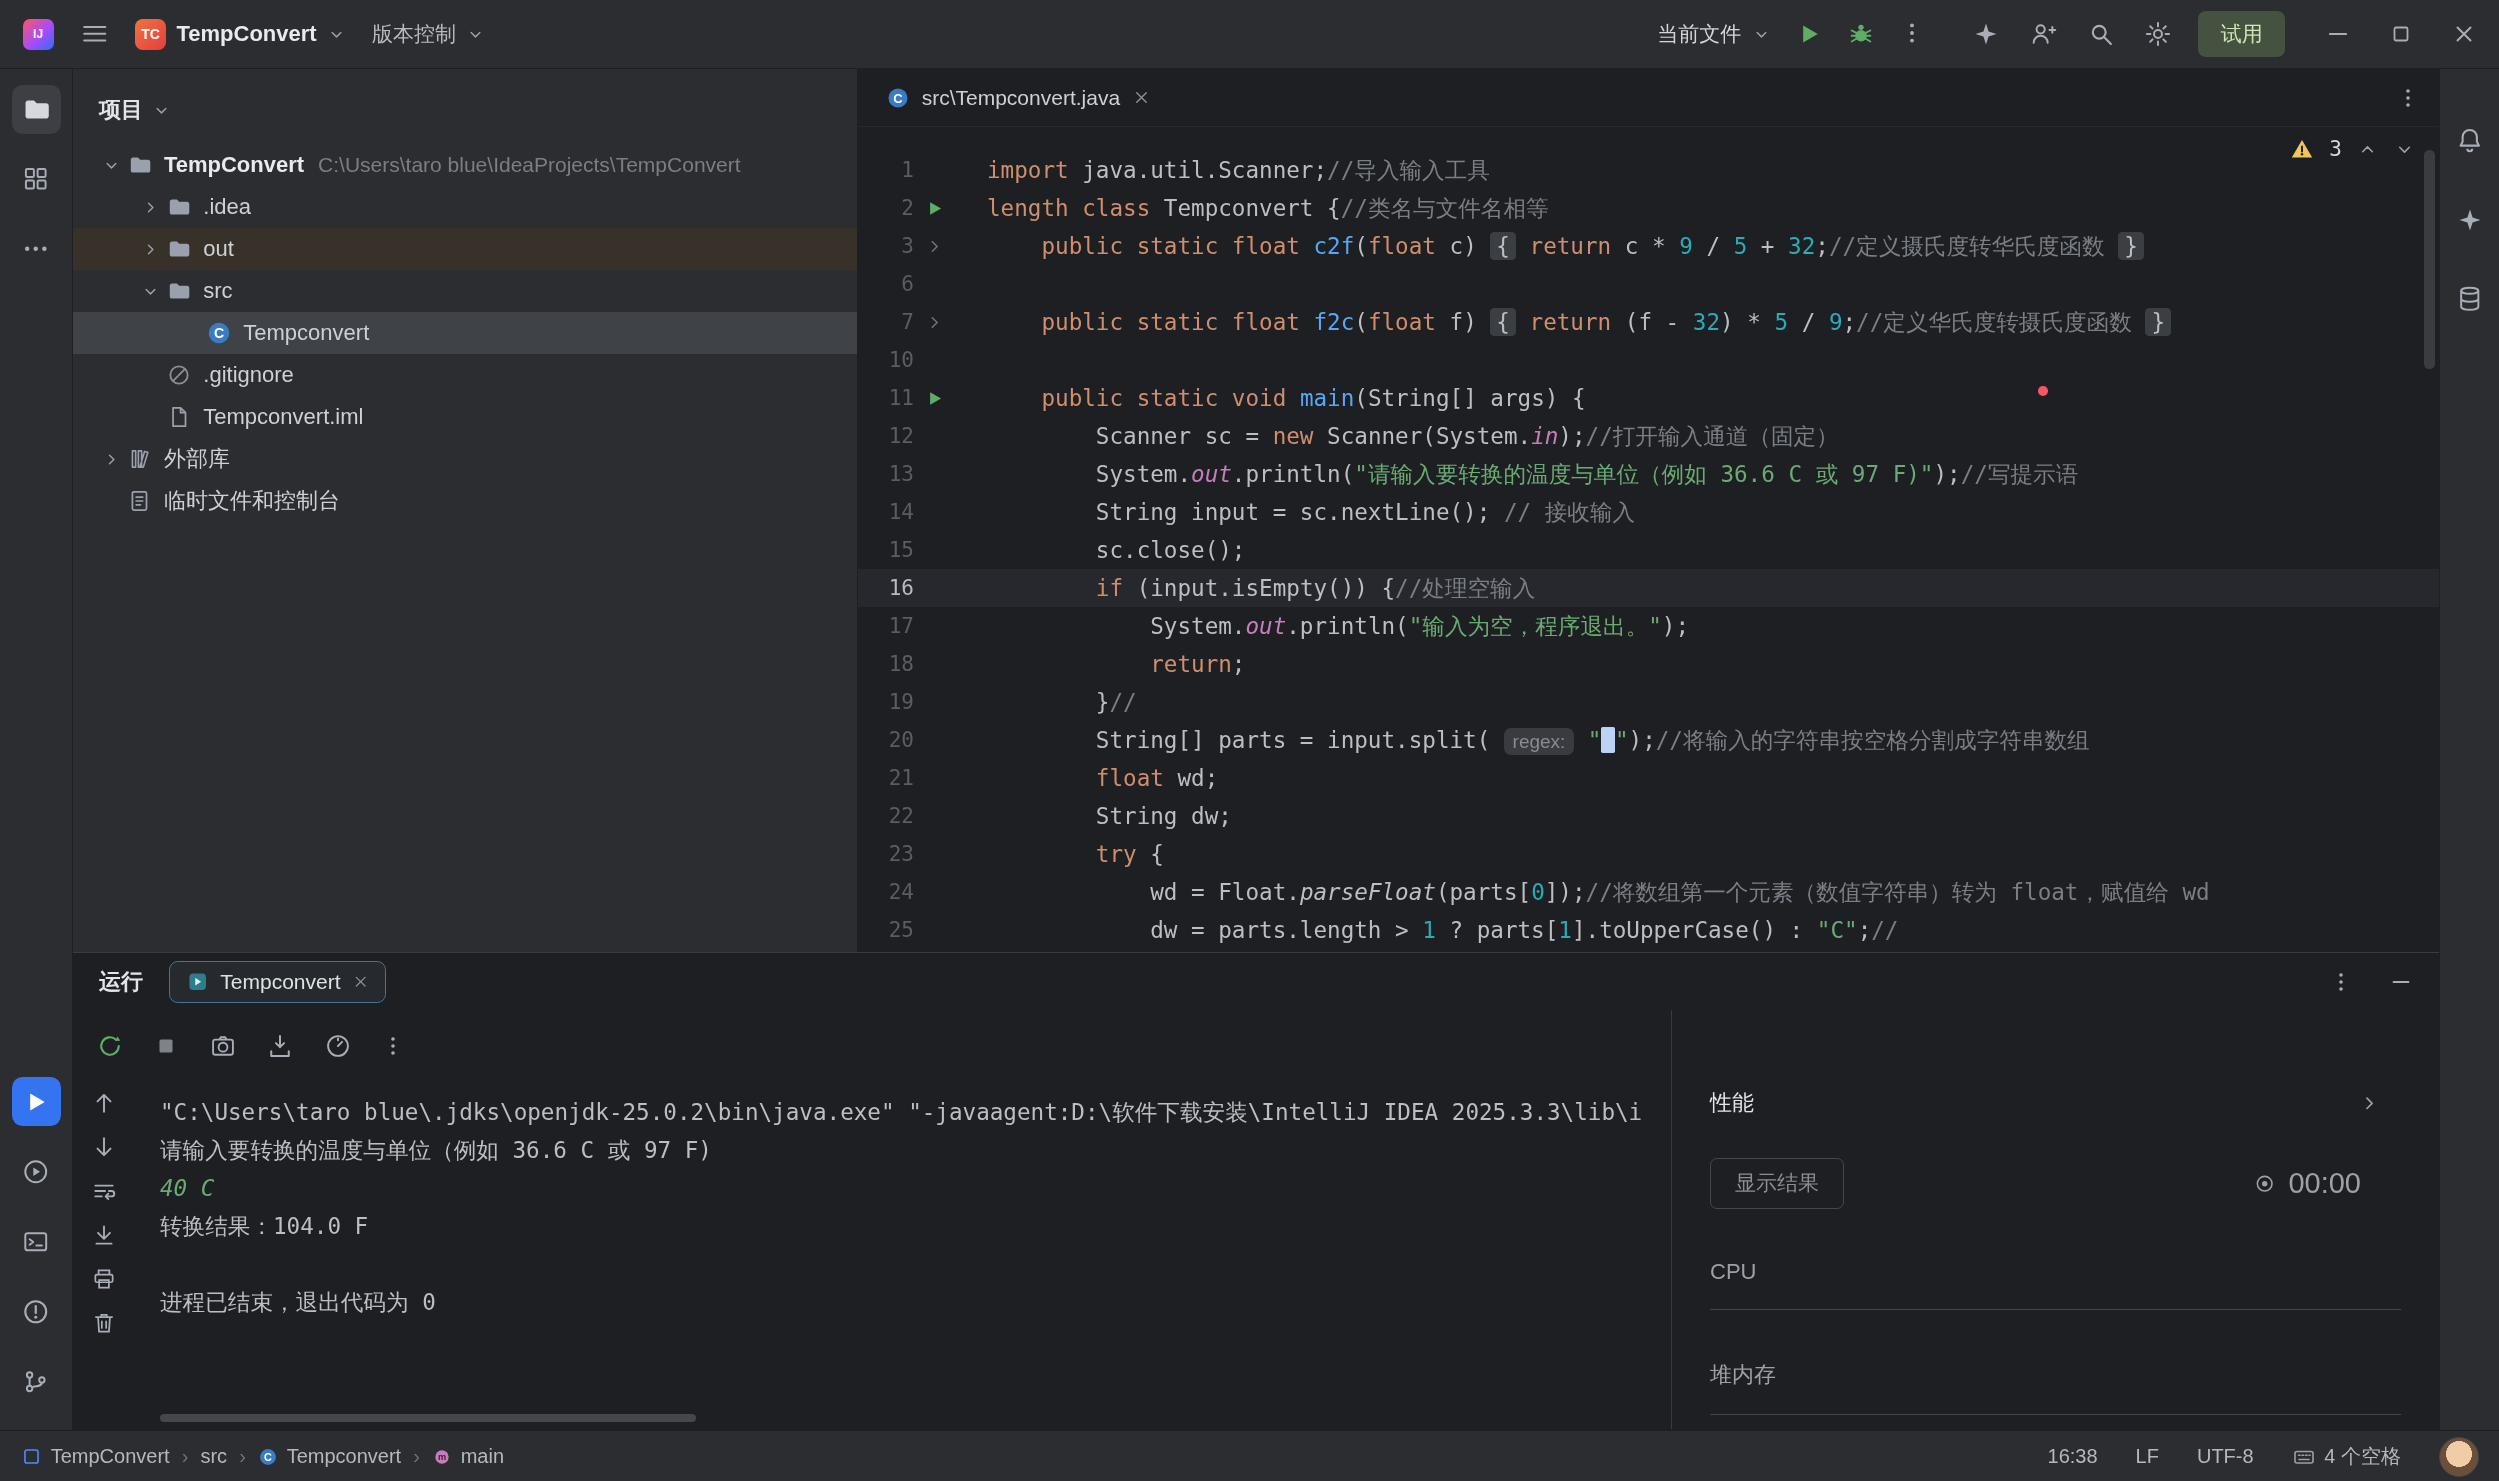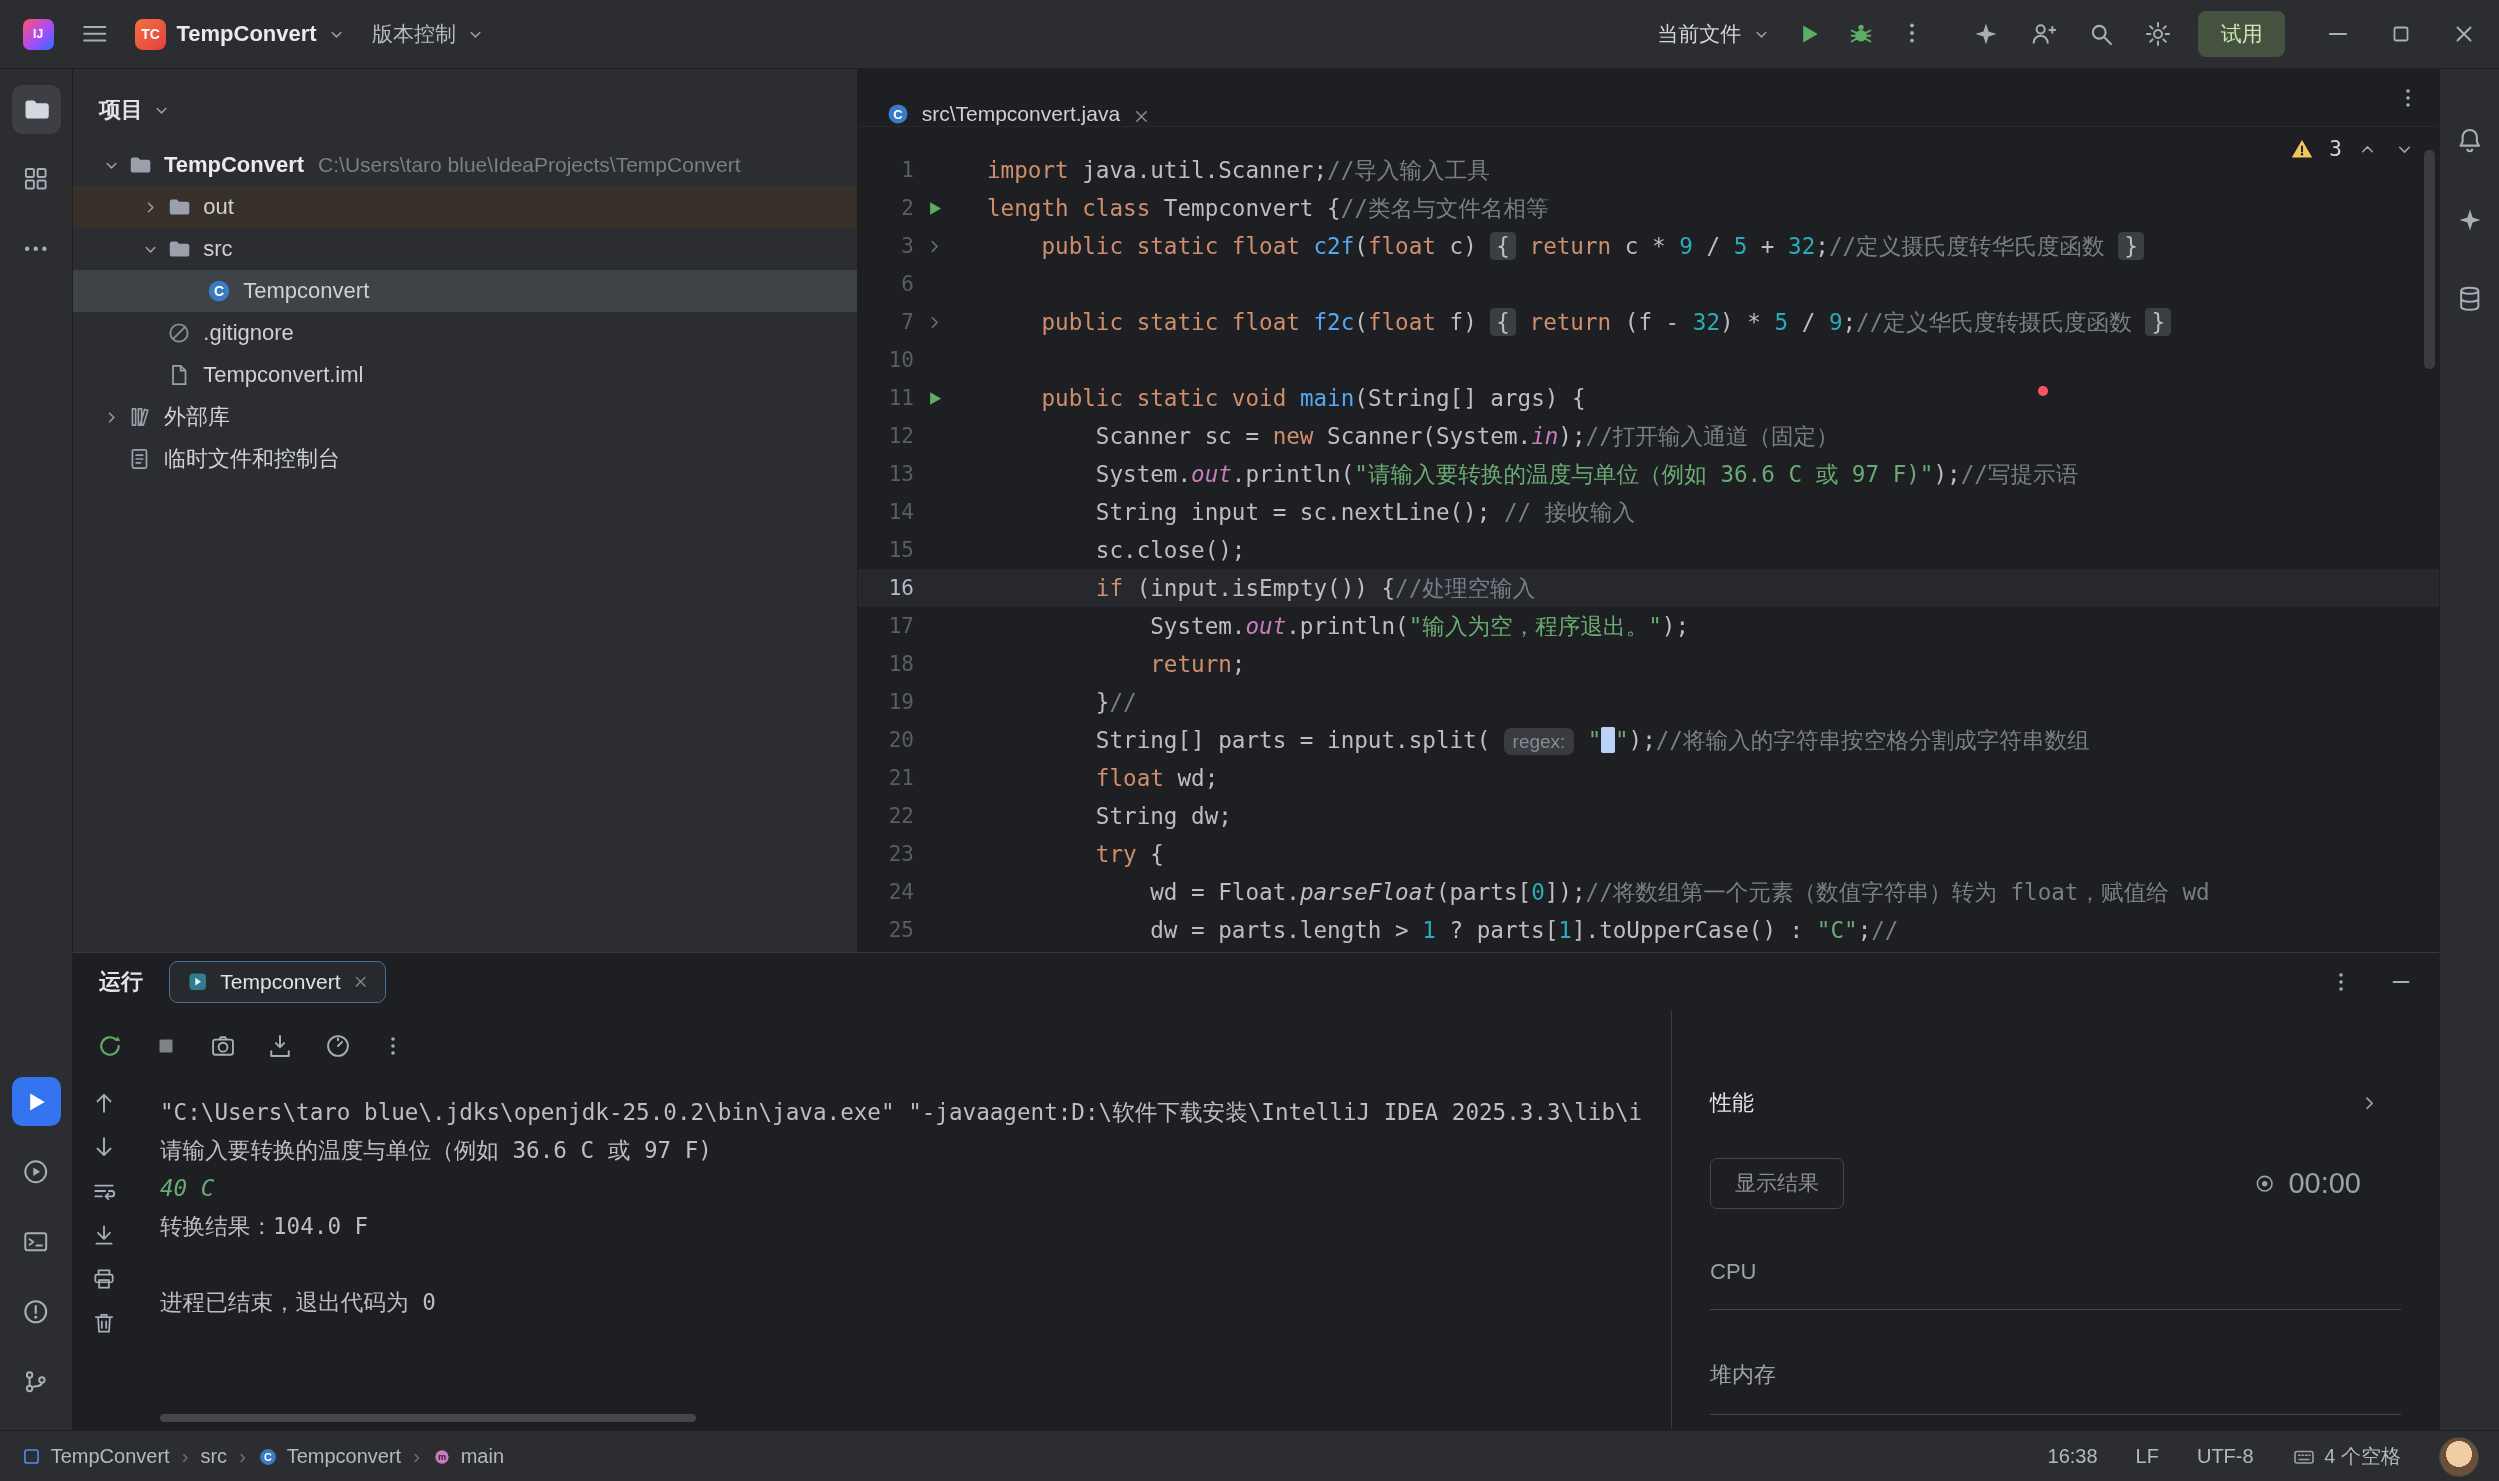--- a/index.html
+++ b/index.html
@@ -43,21 +43,21 @@
 .tchev{width:31px;flex:0 0 31px;display:flex;align-items:center;justify-content:center;color:#9da0a8}
 .tico{margin-right:11.3px}
 .tlabel{font-size:22px;color:#ced0d6}
 .tlabel.b{font-weight:700;color:#e8eaee}
 .thint{margin-left:14px;color:#7a7e85;font-size:21px;overflow:hidden;text-overflow:ellipsis}
 .c-folder{color:#9aa0ac}.c-library{color:#9aa0ac}.c-file{color:#9aa0ac}.c-ignored{color:#8a8e96}.c-scratches{color:#9aa0ac}
 
 
 .editor{flex:1;background:#1e1f22;display:flex;flex-direction:column;min-width:0}
 .tabbar{flex:0 0 57px;display:flex;align-items:center;border-bottom:0.9px solid #27292c;padding:0 19px}
-.etab{display:flex;align-items:flex-end;gap:12px;height:57px;padding:0 8.7px;color:#ced0d6;font-size:21px;cursor:pointer}
+.etab{display:flex;align-items:center;gap:12px;height:57px;padding:0 8.7px;color:#ced0d6;font-size:21px;cursor:pointer}
 .codearea{flex:1;position:relative;overflow:hidden;padding-top:24px;font-family:"DejaVu Sans Mono","Liberation Mono",monospace}
 .crow{display:flex;height:38px;line-height:38px;white-space:pre}
 .crow.caret{background:#26282e}
 .ln{flex:0 0 56px;text-align:right;color:#5a5d63;font-size:21px}
 .crow.caret .ln{color:#b6bac2}
 .gut{flex:0 0 40px;display:flex;align-items:center;justify-content:center}
 .gplay{color:#5fad65}.gfold{color:#6f737a}
 .ctext{padding-left:33px;font-size:22.6px}
 .tk-p{color:#bcbec4}.tk-k{color:#cf8e6d}.tk-c{color:#7a7e85}.tk-s{color:#6aab73}.tk-n{color:#2aacb8}
 .tk-m{color:#56a8f5}.tk-f{color:#c77dbb;font-style:italic}.tk-sm{color:#bcbec4;font-style:italic}
@@ -429,20 +429,31 @@
                 <span class="tchev">
                   <svg class="ic " width="19" height="19" viewBox="0 0 22 22">
                     <use href="#i-chev-d"></use>
                   </svg>
                 </span>
                 <svg class="ic tico c-folder" width="26" height="26" viewBox="0 0 30 30">
                   <use href="#i-folder"></use>
                 </svg>
                 <span class="tlabel b">TempConvert</span>
                 <span class="thint">C:\Users\taro blue\IdeaProjects\TempConvert</span>
+              </div>
+              <div class="trow" style="padding-left: 62px;">
+                <span class="tchev">
+                  <svg class="ic " width="19" height="19" viewBox="0 0 22 22">
+                    <use href="#i-chev-r"></use>
+                  </svg>
+                </span>
+                <svg class="ic tico c-folder" width="26" height="26" viewBox="0 0 30 30">
+                  <use href="#i-folder"></use>
+                </svg>
+                <span class="tlabel">.idea</span>
               </div>
               <div class="trow hov" style="padding-left: 62px;">
                 <span class="tchev">
                   <svg class="ic " width="19" height="19" viewBox="0 0 22 22">
                     <use href="#i-chev-r"></use>
                   </svg>
                 </span>
                 <svg class="ic tico c-folder" width="26" height="26" viewBox="0 0 30 30">
                   <use href="#i-folder"></use>
                 </svg>

